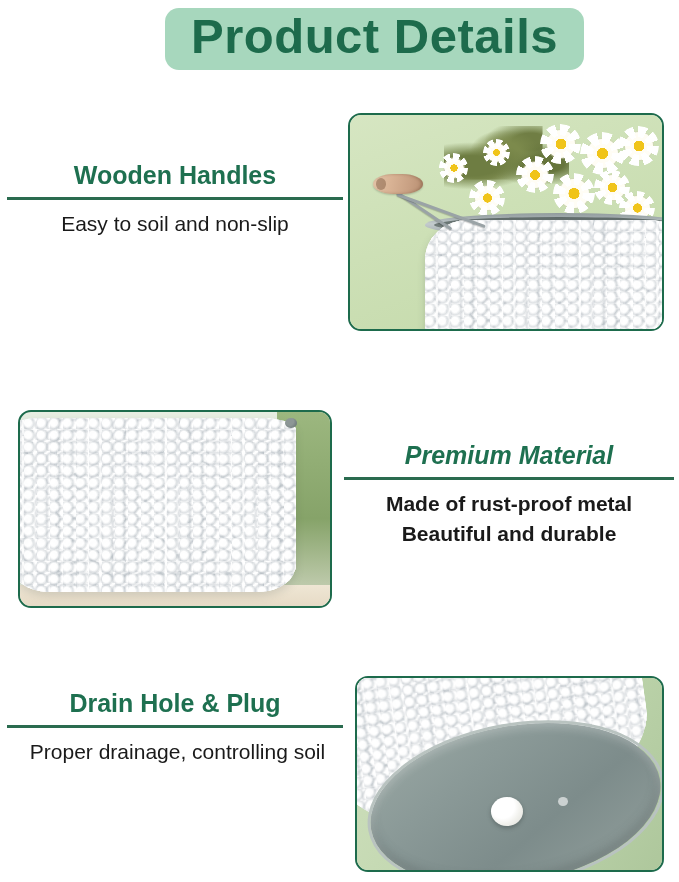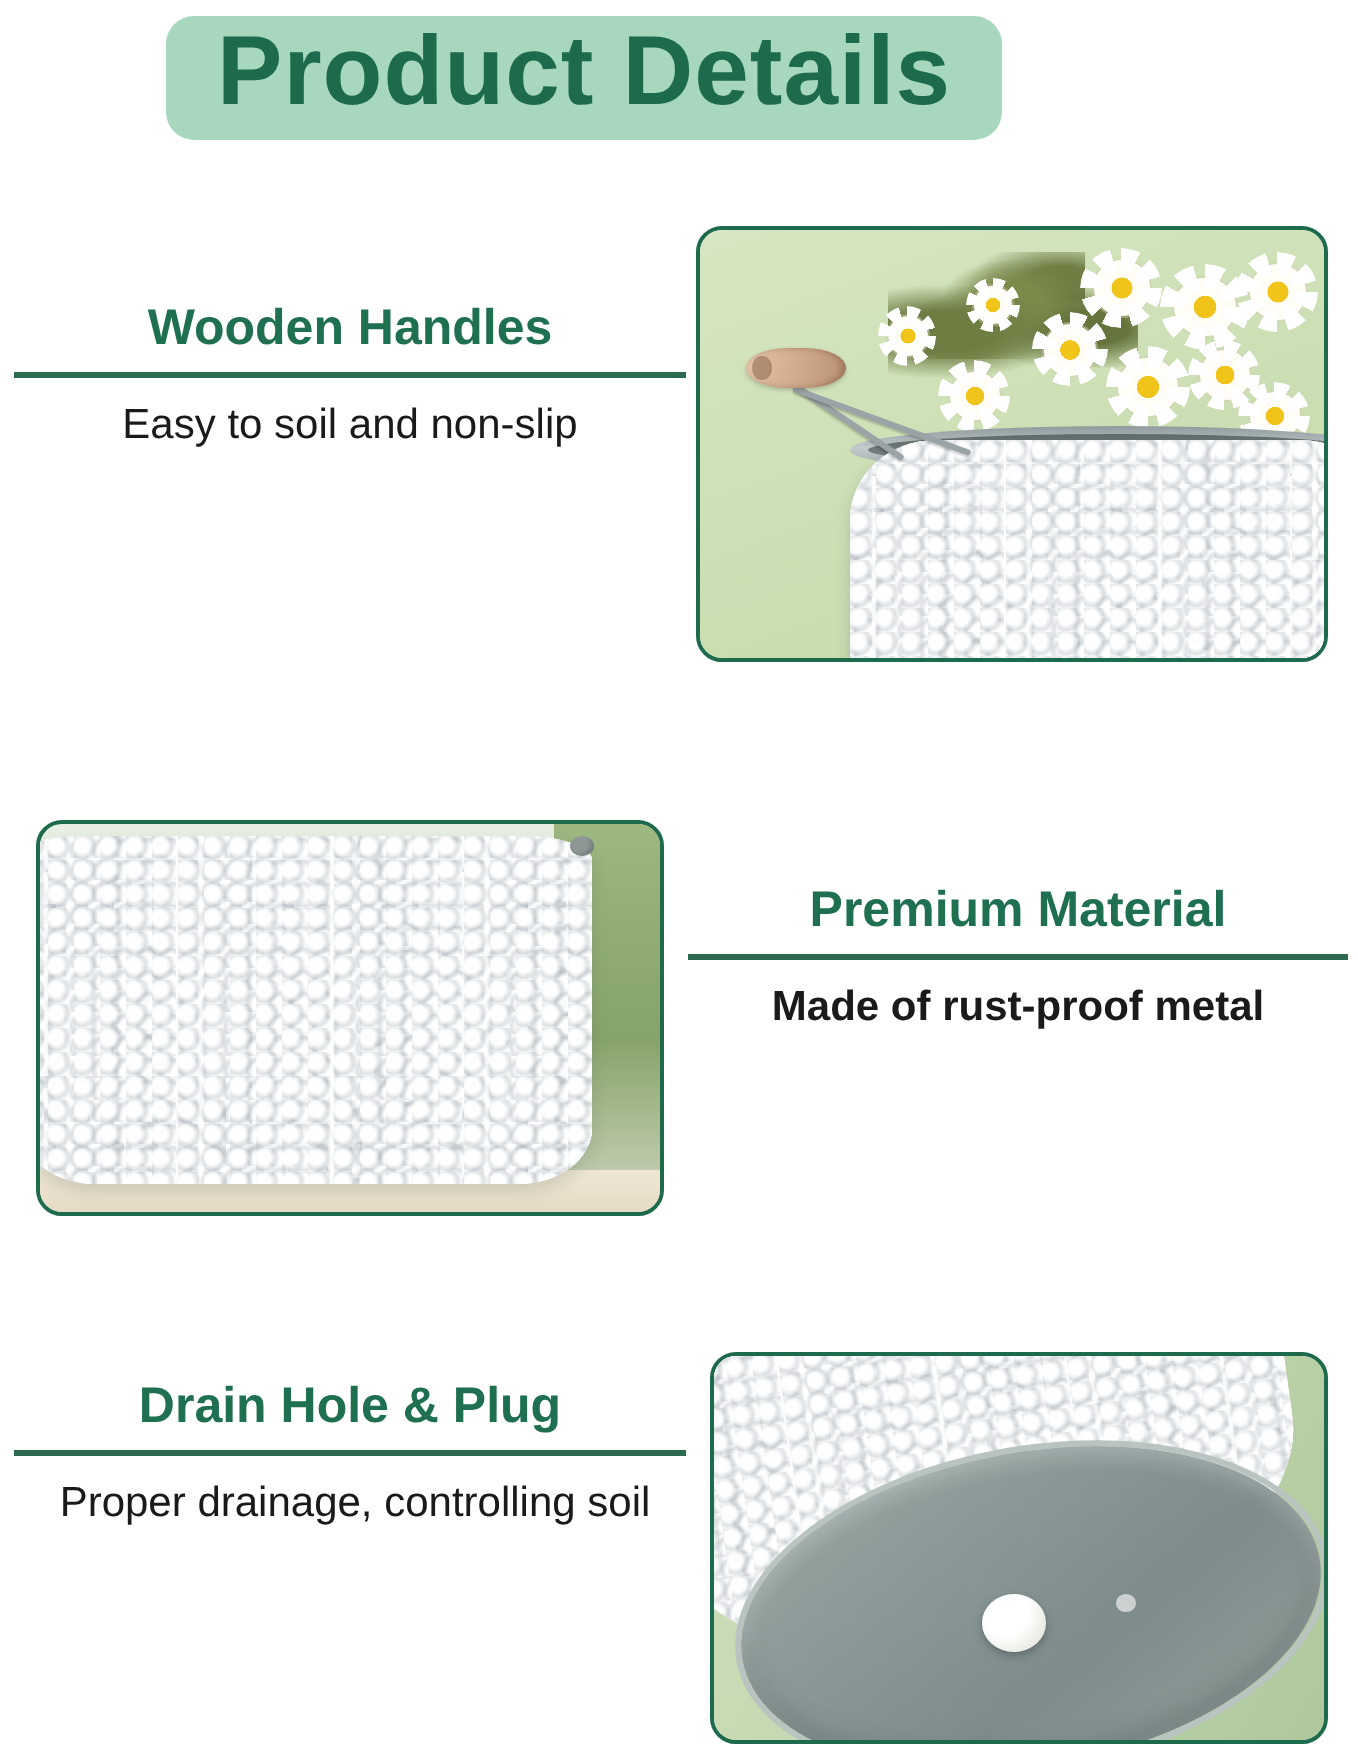--- a/index.html
+++ b/index.html
@@ -20,21 +20,21 @@
   }
 
   
   .banner-wrap {
     position: absolute;
     left: 0; top: 0;
     width: 584px;
     height: 96px;
     display: flex;
     align-items: flex-start;
-    justify-content: center;
+    justify-content: flex-end;
   }
   .banner {
     margin-top: 8px;
     background: #a7d7bd;
     border-radius: 14px;
     padding: 3px 26px 7px 26px;
     display: inline-block;
   }
   .banner-title {
     font-size: 49px;
@@ -266,21 +266,21 @@
 <body>
 
 <div class="page">
 
   <div class="banner-wrap">
     <div class="banner">
       <div class="banner-title">Product Details</div>
     </div>
   </div>
 
-  <div class="text-block" style="left:7px; top:149px; width:336px;">
+  <div class="text-block" style="left:7px; top:160px; width:336px;">
     <div class="heading" style="text-align:center;">Wooden Handles</div>
     <div class="rule"></div>
     <div class="body-text" style="text-align:center;">
       <span class="line">Easy to soil and non-slip</span>
     </div>
   </div>
 
   <div class="photo" style="left:348px; top:113px; width:316px; height:218px;">
     <div class="inner">
       <div class="ph1-bg"></div>
@@ -316,24 +316,25 @@
       <div class="ph2-greenbg"></div>
       <div class="ph2-surface"></div>
       <div class="ph2-pot">
         <div class="metal"></div>
       </div>
       <div class="ph2-bolt"></div>
     </div>
   </div>
 
   <div class="text-block" style="left:344px; top:440px; width:330px;">
-    <div class="heading" style="text-align:center;">Premium Material</div>
+    <div class="heading" style="text-align:center;font-style:italic;">Premium Material</div>
     <div class="rule"></div>
     <div class="body-text" style="text-align:center;font-weight:bold;">
       <span class="line">Made of rust-proof metal</span>
+      <span class="line">Beautiful and durable</span>
     </div>
   </div>
 
   <div class="text-block" style="left:7px; top:688px; width:336px;">
     <div class="heading" style="text-align:center;">Drain Hole &amp; Plug</div>
     <div class="rule"></div>
     <div class="body-text" style="text-align:center; padding-left:5px;">
       <span class="line">Proper drainage, controlling soil</span>
     </div>
   </div>

